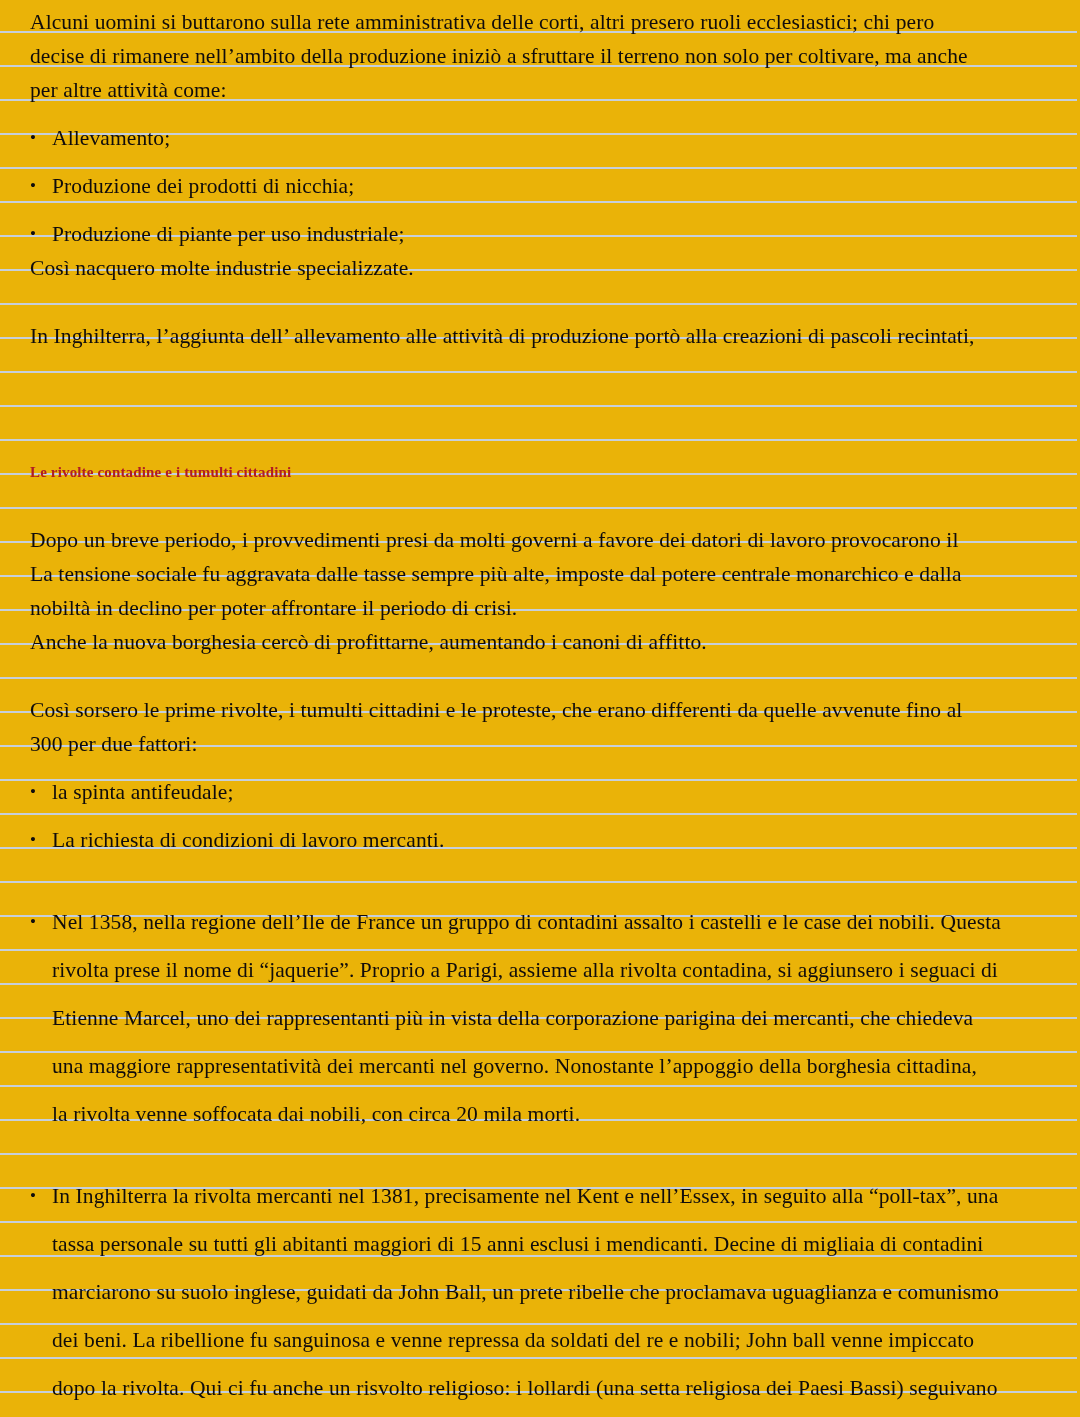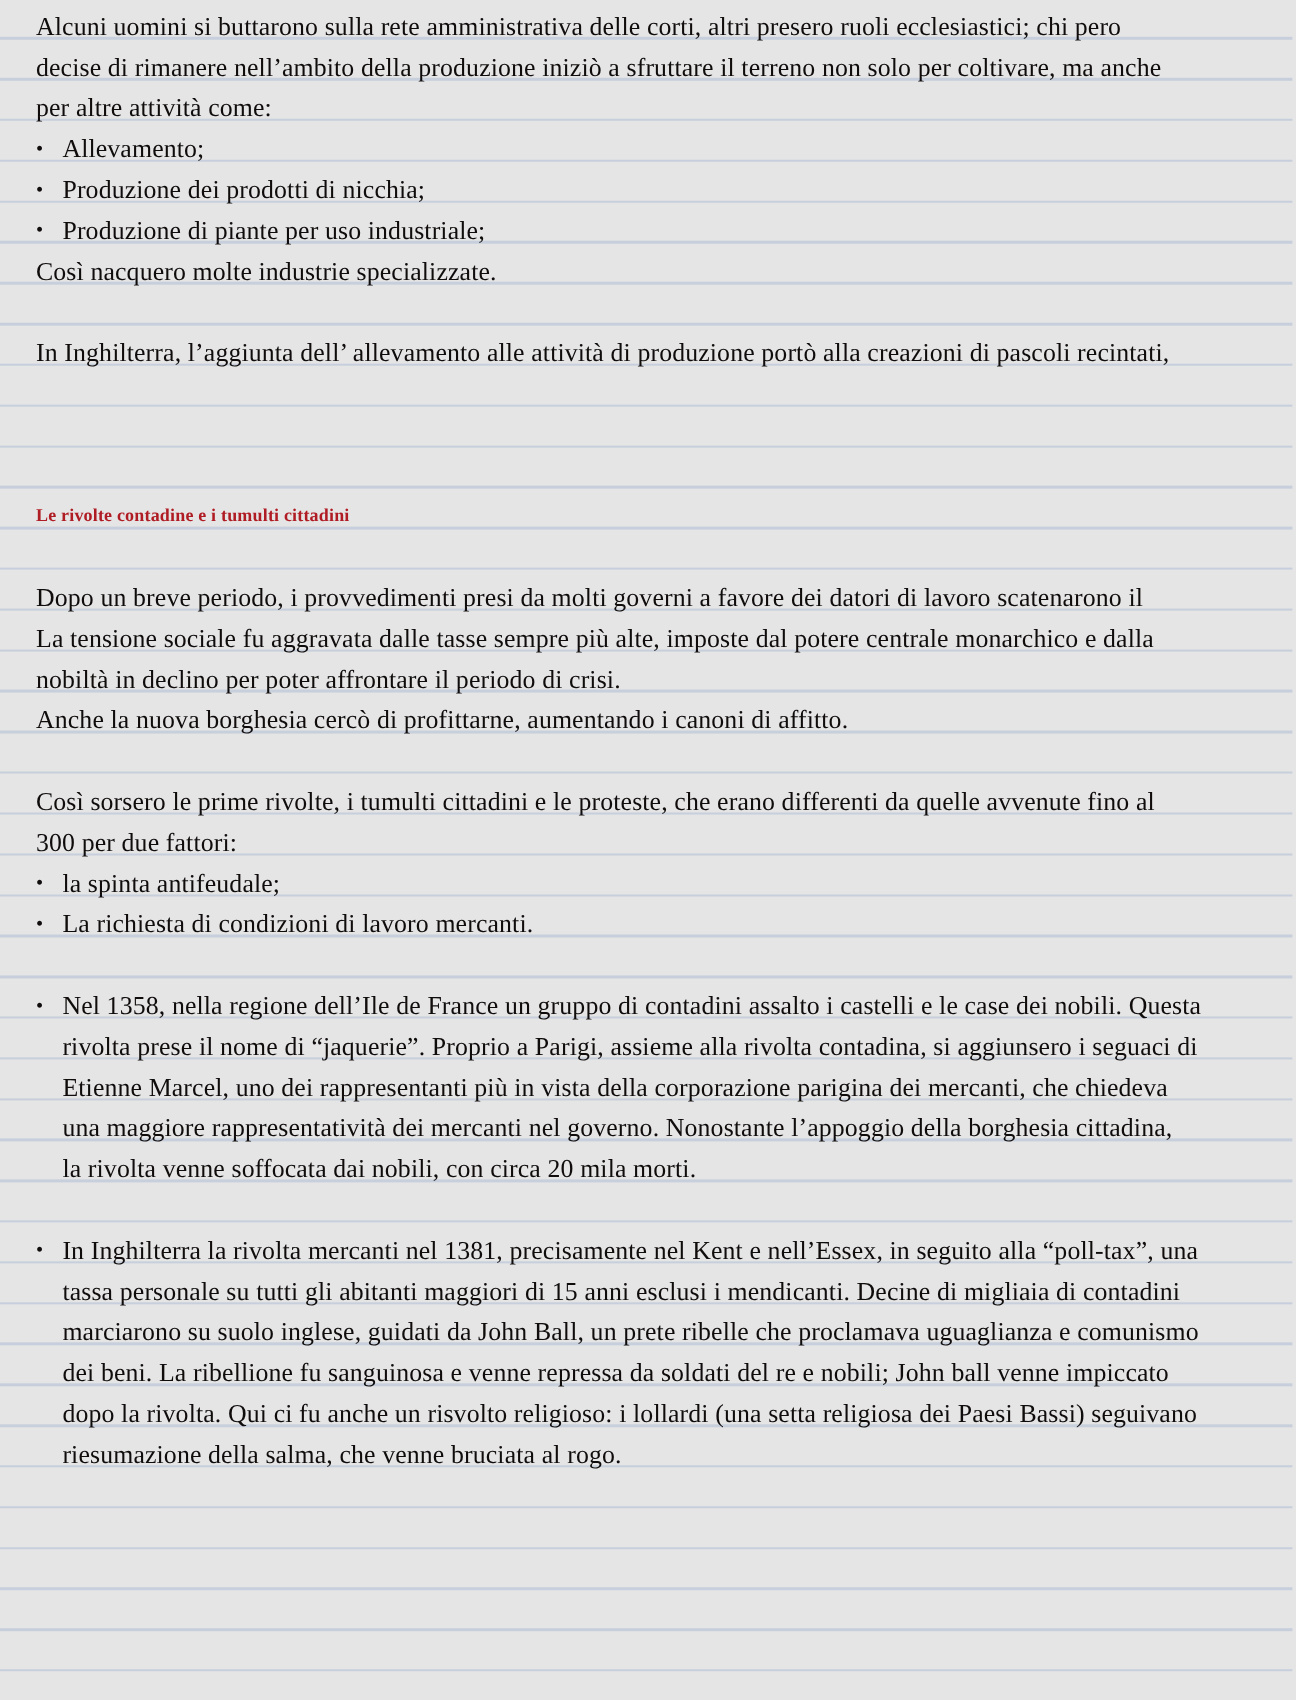--- a/index.html
+++ b/index.html
@@ -6,21 +6,21 @@
   html, body {
     margin: 0;
     padding: 0;
     background: #ffffff;
   }
 
   #page {
     position: relative;
     width: 1080px;
     height: 1417px;
-    background: #e5e5e5;
+    background: #eab308;
     overflow: hidden;
     font-family: "Liberation Serif", "DejaVu Serif", serif;
     box-sizing: border-box;
   }
 
   
   #rules {
     position: absolute;
     left: 0;
     top: 0;
@@ -80,20 +80,21 @@
     left: 0;
     top: 0;
     width: 14px;
     text-align: left;
     color: #100c0c;
     font-size: 17px;
     line-height: 34px;
   }
   .bullet > .btext {
     display: block;
+    margin-top: 14px;
   }
 
   
   .bullet.hang {
     padding-left: 22px;
   }
   .bullet.hang > .btext {
     display: block;
     text-indent: 0;
   }
@@ -147,21 +148,21 @@
 
     <div class="spacer"></div>
     <div class="spacer"></div>
     <div class="spacer"></div>
 
     <div class="heading">Le rivolte contadine e i tumulti cittadini</div>
 
     <div class="spacer"></div>
 
     <div class="para">
-      <div class="line">Dopo un breve periodo, i provvedimenti presi da molti governi a favore dei datori di lavoro scatenarono il</div>
+      <div class="line">Dopo un breve periodo, i provvedimenti presi da molti governi a favore dei datori di lavoro provocarono il</div>
       <div class="line">La tensione sociale fu aggravata dalle tasse sempre più alte, imposte dal potere centrale monarchico e dalla</div>
       <div class="line">nobiltà in declino per poter affrontare il periodo di crisi.</div>
       <div class="line">Anche la nuova borghesia cercò di profittarne, aumentando i canoni di affitto.</div>
     </div>
 
     <div class="spacer"></div>
 
     <div class="para">
       <div class="line">Così sorsero le prime rivolte, i tumulti cittadini e le proteste, che erano differenti da quelle avvenute fino al</div>
       <div class="line">300 per due fattori:</div>

